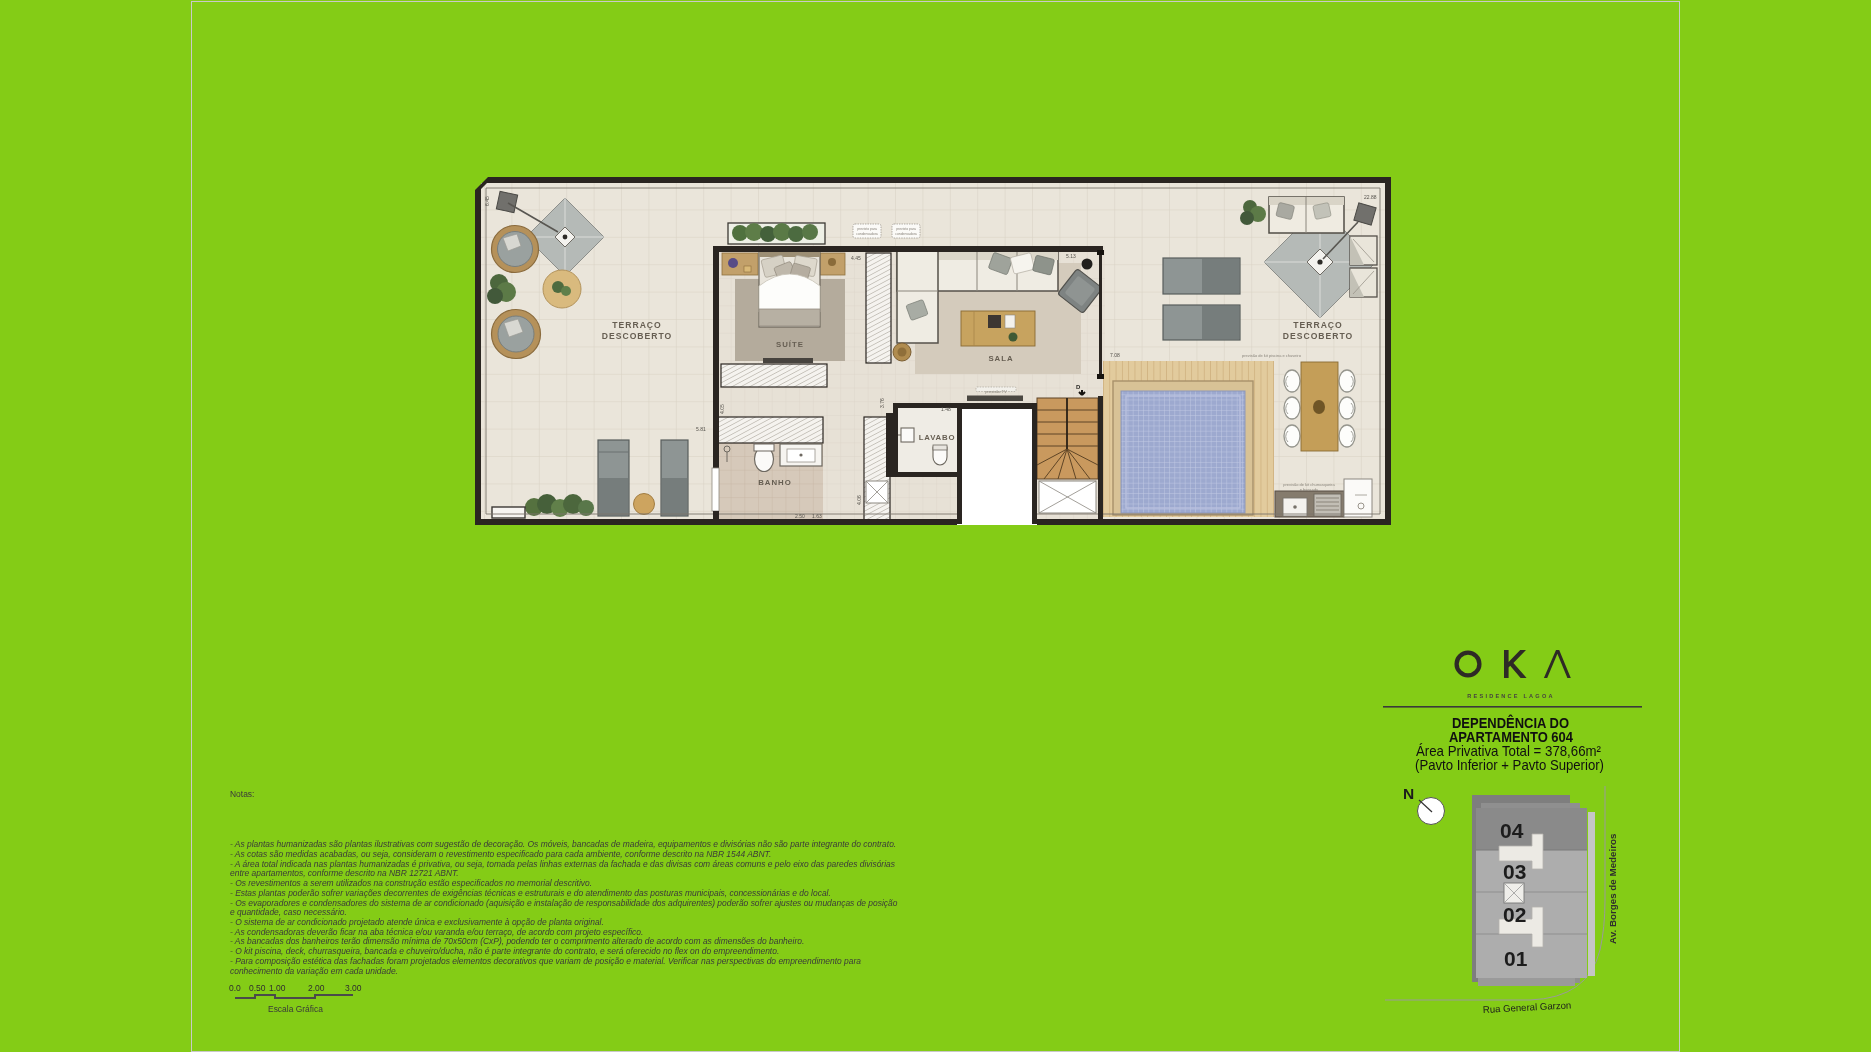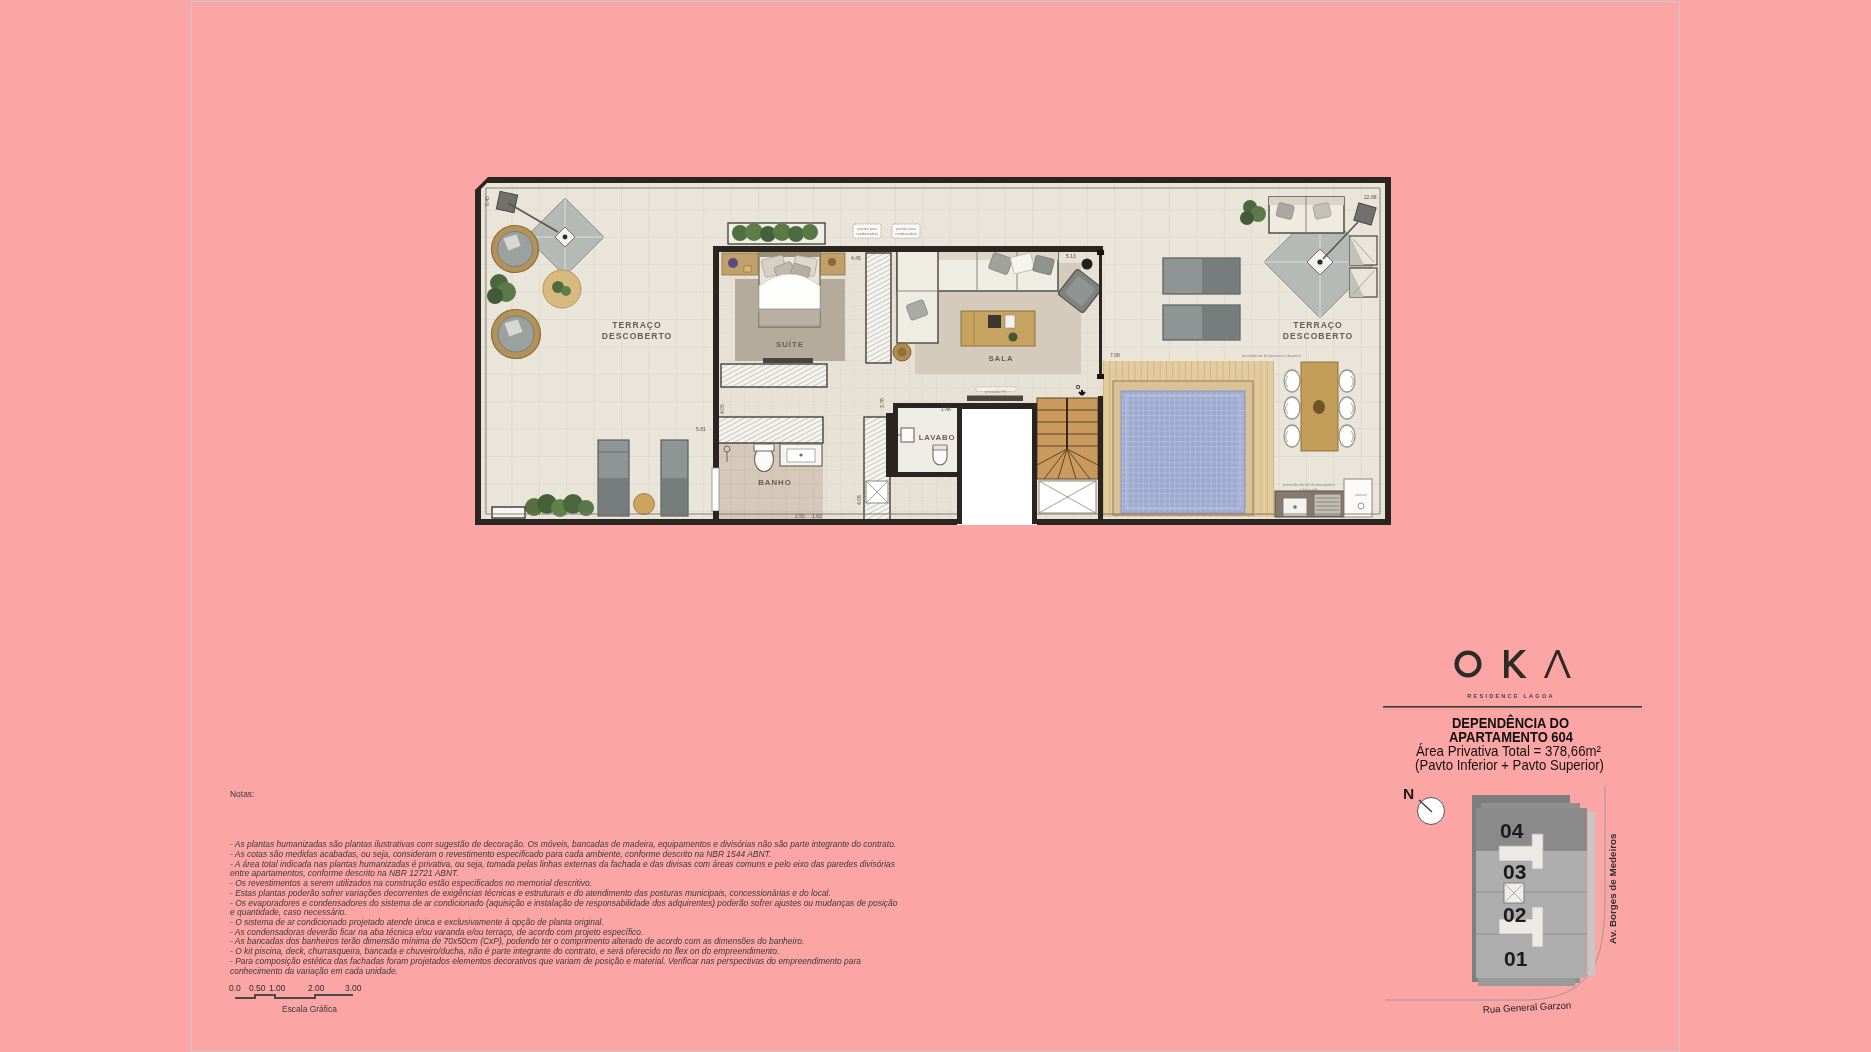--- a/index.html
+++ b/index.html
@@ -1,17 +1,17 @@
 <!DOCTYPE html>
 <html><head>
 <meta charset="utf-8">
 <style>
   html,body{margin:0;padding:0;background:#ffffff;width:1871px;height:1052px;overflow:hidden;
     font-family:"Liberation Sans", sans-serif;}
-  #page{position:absolute;left:0;top:0;width:1871px;height:1052px;background:#fca5a5;}
+  #page{position:absolute;left:0;top:0;width:1871px;height:1052px;background:#84cc16;}
   #frame{position:absolute;left:191px;top:1px;width:1487px;height:1049px;border:1px solid #c9c9c9;}
   .abs{position:absolute;}
   .notes{font-size:8.45px;line-height:9.72px;color:#3a3a3a;letter-spacing:0px;white-space:nowrap;}
 </style>
 </head>
 <body>
 <div id="page">
 <div id="frame"></div>
 <svg class="abs" style="left:0;top:0" width="1871" height="1052" viewBox="0 0 1871 1052">
 <defs>
@@ -406,14 +406,14 @@
 - Estas plantas poderão sofrer variações decorrentes de exigências técnicas e estruturais e do atendimento das posturas municipais, concessionárias e do local.<br>
 - Os evaporadores e condensadores do sistema de ar condicionado (aquisição e instalação de responsabilidade dos adquirentes) poderão sofrer ajustes ou mudanças de posição<br>
 e quantidade, caso necessário.<br>
 - O sistema de ar condicionado projetado atende única e exclusivamente à opção de planta original.<br>
 - As condensadoras deverão ficar na aba técnica e/ou varanda e/ou terraço, de acordo com projeto específico.<br>
 - As bancadas dos banheiros terão dimensão mínima de 70x50cm (CxP), podendo ter o comprimento alterado de acordo com as dimensões do banheiro.<br>
 - O kit piscina, deck, churrasqueira, bancada e chuveiro/ducha, não é parte integrante do contrato, e será oferecido no flex on do empreendimento.<br>
 - Para composição estética das fachadas foram projetados elementos decorativos que variam de posição e material. Verificar nas perspectivas do empreendimento para<br>
 conhecimento da variação em cada unidade.
 </div>
-<div class="abs notes" style="left:282px;top:1005px;">Escala Gráfica</div>
+<div class="abs notes" style="left:268px;top:1005px;">Escala Gráfica</div>
 </div>
 
 </body></html>

